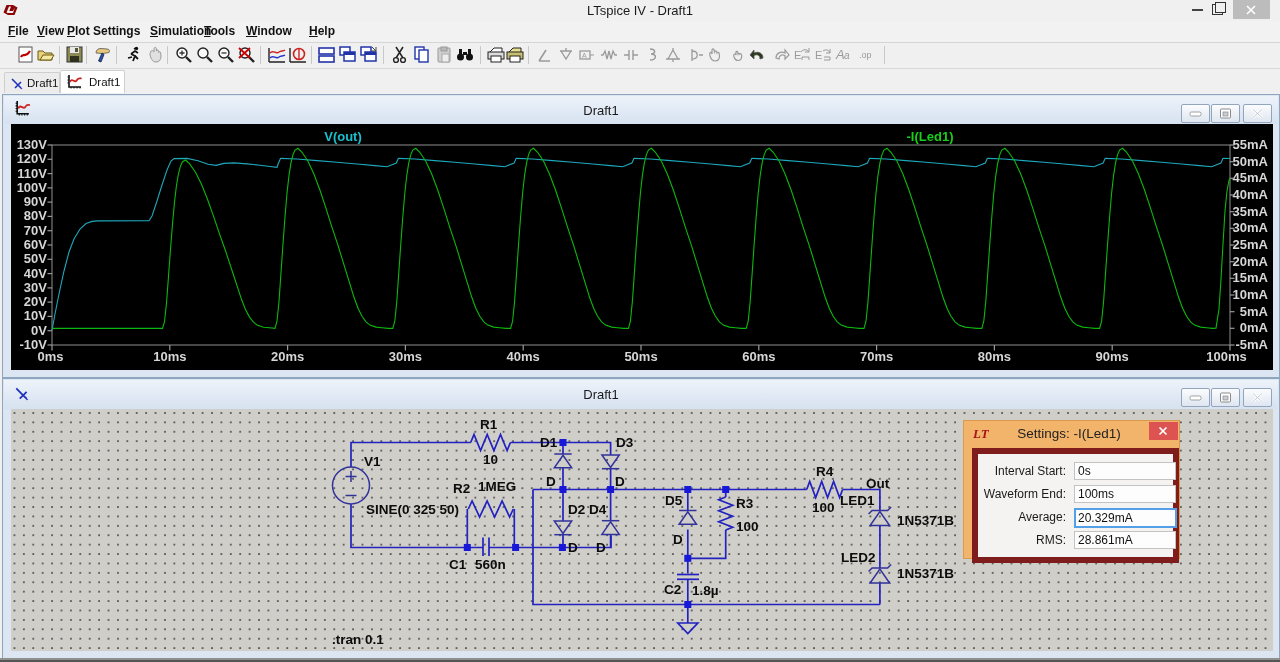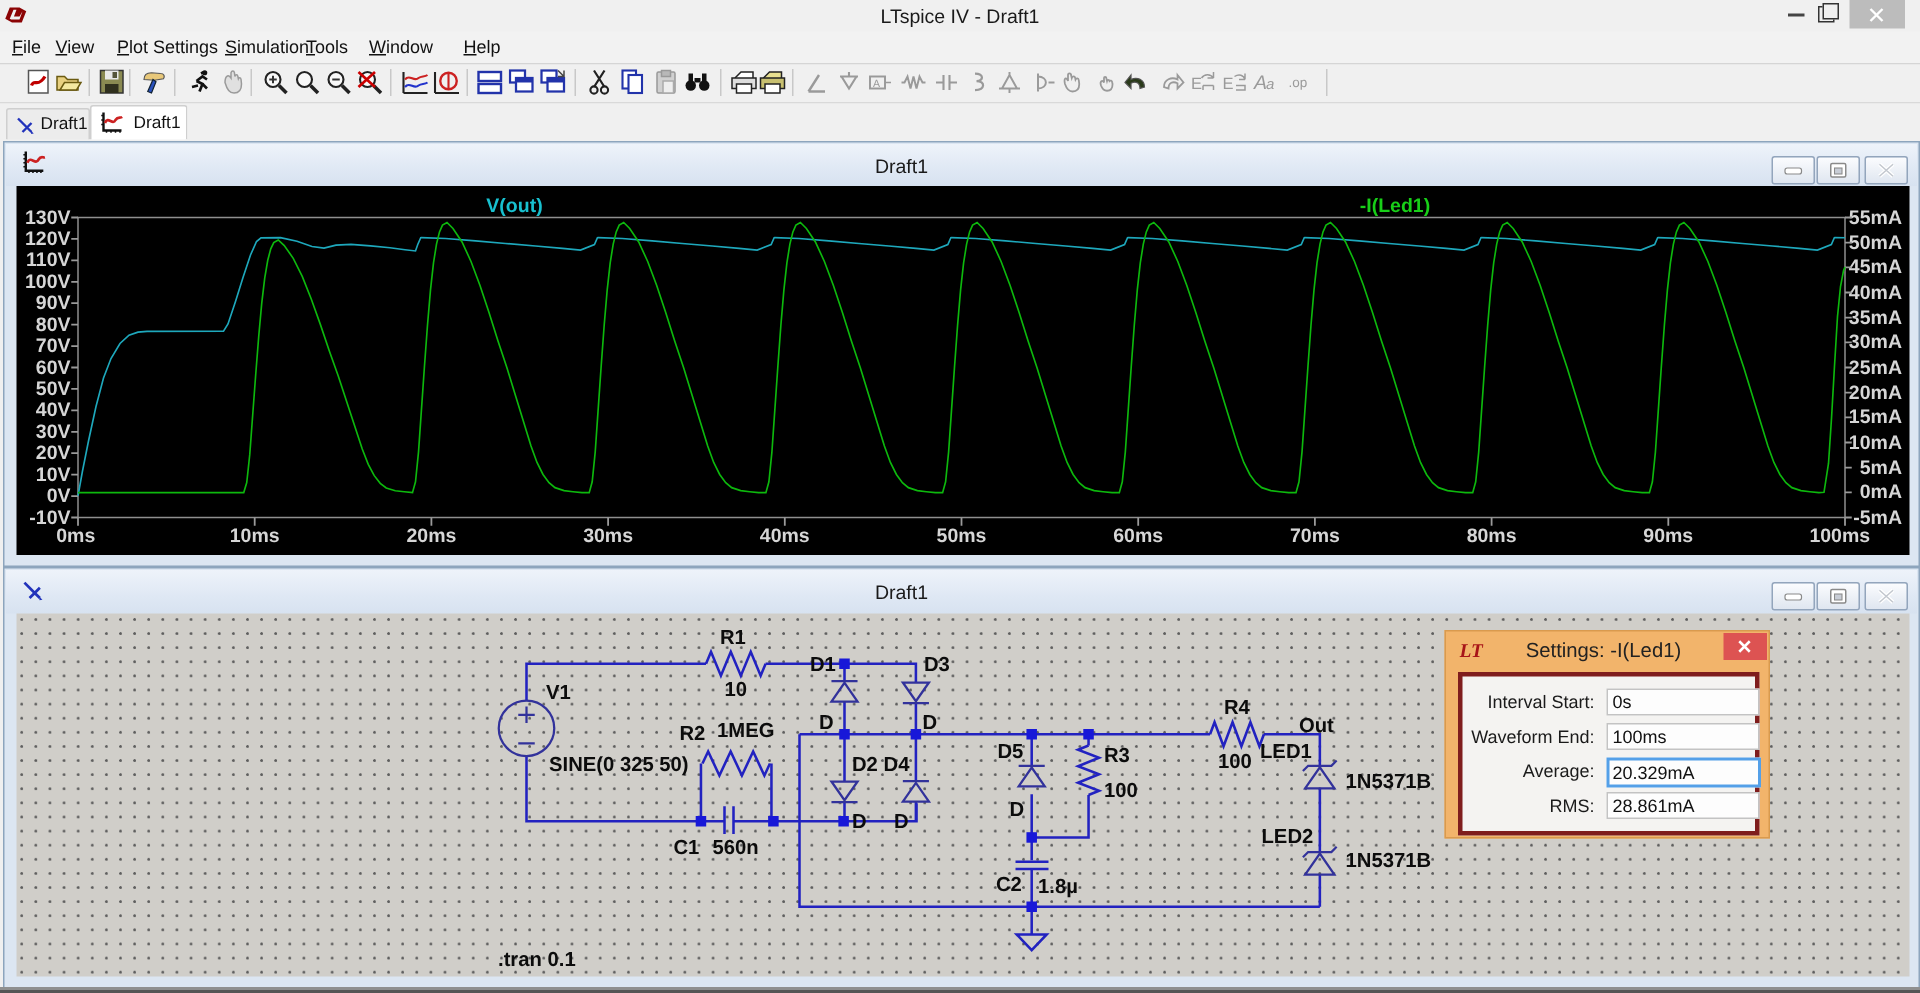--- a/index.html
+++ b/index.html
@@ -1,21 +1,21 @@
 <!DOCTYPE html>
 <html><head><meta charset="utf-8">
 <style>
   html,body{margin:0;padding:0;width:1280px;height:662px;overflow:hidden;
     font-family:"Liberation Sans",sans-serif;background:#f0f0f0;}
   .abs{position:absolute;}
   #page{position:relative;width:1280px;height:662px;}
   
   #titlebar{left:0;top:0;width:1280px;height:21px;background:#f0f0f0;}
   #apptitle{left:0;top:3px;width:1280px;text-align:center;font-size:13px;color:#1a1a1a;}
-  #menubar{left:0;top:21px;width:1280px;height:21px;background:#f2f2f2;border-bottom:1px solid #d5d5d5;font-size:12px;color:#111;}
+  #menubar{left:0;top:21px;width:1280px;height:21px;background:#f2f2f2;border-bottom:1px solid #d5d5d5;font-size:12px;color:#111;font-weight:bold;}
   .mi{position:absolute;top:3px;}
   .mi u{text-decoration:underline;}
   #toolbar{left:0;top:43px;width:1280px;height:25px;background:#f0f0f0;border-bottom:1px solid #d9d9d9;}
   .tsep{position:absolute;top:3px;width:1px;height:18px;background:#c8c8c8;}
   .ticon{position:absolute;top:3px;width:18px;height:18px;}
   #tabbar{left:0;top:69px;width:1280px;height:24px;background:#f0f0f0;}
   .tab{position:absolute;border:1px solid #cfcfcf;border-bottom:none;border-radius:2px 2px 0 0;font-size:11.5px;color:#111;}
   
   .mdiwin{background:#dce6f2;border:1px solid #8da5bd;}
   .mdititle{position:absolute;left:1px;top:1px;right:1px;height:28px;
@@ -49,21 +49,21 @@
   <div class="abs" style="left:1215px;top:2px;width:9px;height:9px;border:1px solid #333;background:#f0f0f0"></div>
   <div class="abs" style="left:1233px;top:0;width:37px;height:19px;background:#bcbcbc"></div>
   <svg class="abs" style="left:1245px;top:4px" width="12" height="12" viewBox="0 0 12 12">
     <path d="M2 2 L10 10 M10 2 L2 10" stroke="#fff" stroke-width="1.6"></path>
   </svg>
 </div>
 
 <div class="abs" id="menubar">
   <span class="mi" style="left:8px"><u>F</u>ile</span>
   <span class="mi" style="left:37px"><u>V</u>iew</span>
-  <span class="mi" style="left:78px"><u>P</u>lot Settings</span>
+  <span class="mi" style="left:67px"><u>P</u>lot Settings</span>
   <span class="mi" style="left:150px"><u>S</u>imulation</span>
   <span class="mi" style="left:204px"><u>T</u>ools</span>
   <span class="mi" style="left:246px"><u>W</u>indow</span>
   <span class="mi" style="left:309px"><u>H</u>elp</span>
 </div>
 
 <div class="abs" id="toolbar">
 <svg class="ticon" style="left:17px" viewBox="0 0 18 18">
         <rect x="2" y="1" width="13" height="15" fill="#fff" stroke="#555"></rect>
         <path d="M4 11 C6 6 8 13 13 5" stroke="#c00000" stroke-width="2.2" fill="none"></path>
@@ -502,21 +502,21 @@
 
 <div class="abs" style="left:963px;top:420px;width:215px;height:137px;background:#f2b46b;border:1px solid #d99a4e">
   <svg class="abs" style="left:9px;top:6px" width="16" height="14" viewBox="0 0 16 14">
         <text x="0" y="11" font-family="Liberation Serif" font-style="italic" font-weight="bold" font-size="13" fill="#a81418">LT</text>
       </svg>
   <div class="abs" style="left:0;top:5px;width:210px;text-align:center;font-size:13.5px;color:#222">Settings: -I(Led1)</div>
   <div class="abs" style="left:185px;top:1px;width:29px;height:18px;background:#dd5352"></div>
   <svg class="abs" style="left:193px;top:4px" width="12" height="12" viewBox="0 0 12 12">
         <path d="M2.5 2.5 L9.5 9.5 M9.5 2.5 L2.5 9.5" stroke="#fff" stroke-width="1.7"></path>
       </svg>
-  <div class="abs" style="left:8px;top:27px;width:195px;height:103px;background:#f4f3f1;border:3px solid #7f1d1d">
+  <div class="abs" style="left:8px;top:27px;width:195px;height:103px;background:#f4f3f1;border:6px solid #7f1d1d">
     <div class="abs lbl" style="right:107px;top:10px">Interval Start:</div>
     <div class="abs lbl" style="right:107px;top:33px">Waveform End:</div>
     <div class="abs lbl" style="right:107px;top:56px">Average:</div>
     <div class="abs lbl" style="right:107px;top:79px">RMS:</div>
     <div class="abs box" style="left:96px;top:8px">0s</div>
     <div class="abs box" style="left:96px;top:31px">100ms</div>
     <div class="abs box" style="left:96px;top:54px;border:2px solid #54a0e8;padding-left:2px">20.329mA</div>
     <div class="abs box" style="left:96px;top:77px">28.861mA</div>
   </div>
 </div>

